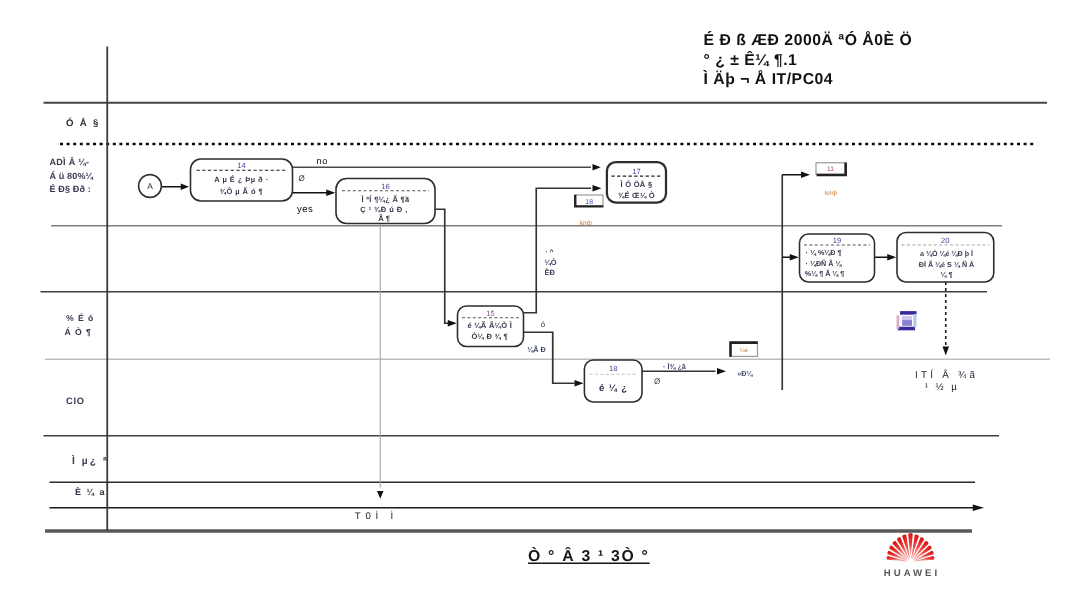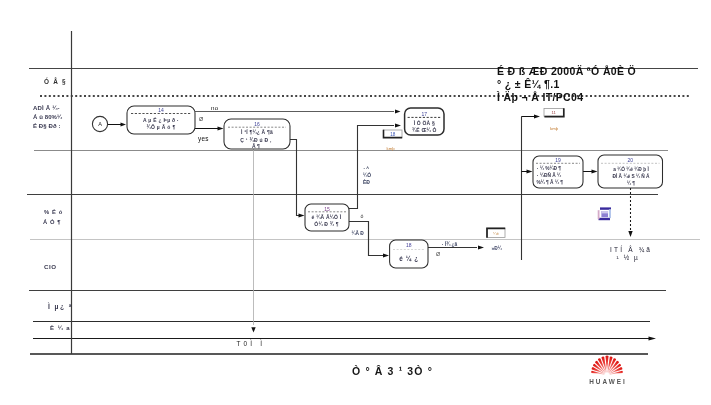--- a/index.html
+++ b/index.html
@@ -144,15 +144,15 @@
         <path d="M607.5 372.9 L609.8 356.7 Q611.5 355.8 612.6 357.4 Z" fill="url(#hw)"></path>
         <path d="M607.9 373.0 L613.6 358.4 Q615.5 357.8 616.1 359.6 Z" fill="url(#hw)"></path>
         <path d="M608.3 373.3 L616.9 360.7 Q618.8 360.6 619.0 362.5 Z" fill="url(#hw)"></path>
         <path d="M608.6 373.6 L619.5 363.7 Q621.3 364.0 621.0 365.8 Z" fill="url(#hw)"></path>
         <path d="M608.8 374.0 L621.2 367.1 Q622.9 367.8 622.2 369.5 Z" fill="url(#hw)"></path>
         <path d="M609.0 374.4 L622.1 370.7 Q623.6 371.7 622.5 373.1 Z" fill="url(#hw)"></path>
       </g>
       <text x="608" y="383.8" font-family="&quot;Liberation Sans&quot;, sans-serif" font-size="6.4" fill="#555555" text-anchor="middle" font-weight="bold" letter-spacing="2.0">HUAWEI</text>
 </svg>
 
-<div style="position:absolute;left:497px;top:21px;font:bold 10.5px 'Liberation Sans',sans-serif;color:#111;letter-spacing:0.35px;line-height:13px;margin-top:44px;">É Ð ß ÆÐ 2000Ä ªÓ Å0È Ö<br>° ¿   ± Ê¼ ¶.1<br>Ì Äþ ¬ Å IT/PC04</div>
-<div style="position:absolute;left:352px;top:364.5px;font:bold 10.5px 'Liberation Sans',sans-serif;color:#161616;letter-spacing:1.15px;">Ò ° Â 3  ¹  3Ò °</div>
+<div style="position:absolute;left:469px;top:21px;font:bold 10.5px 'Liberation Sans',sans-serif;color:#111;letter-spacing:0.35px;line-height:13px;">É Ð ß ÆÐ 2000Ä ªÓ Å0È Ö<br>° ¿   ± Ê¼ ¶.1<br>Ì Äþ ¬ Å IT/PC04</div>
+<div style="position:absolute;left:352px;top:364.5px;font:bold 10.5px 'Liberation Sans',sans-serif;color:#161616;letter-spacing:1.15px;text-decoration:underline;">Ò ° Â 3  ¹  3Ò °</div>
 
 </div>
 </body></html>

